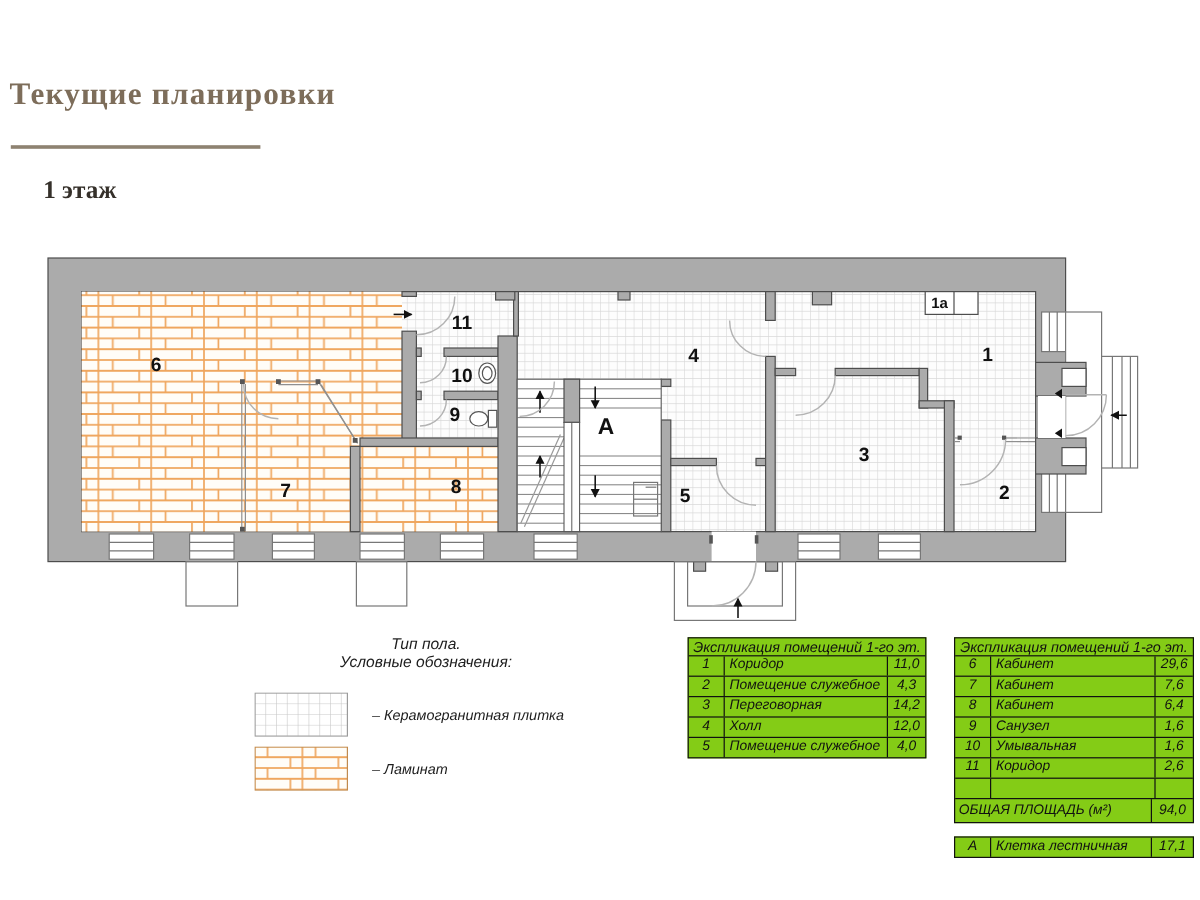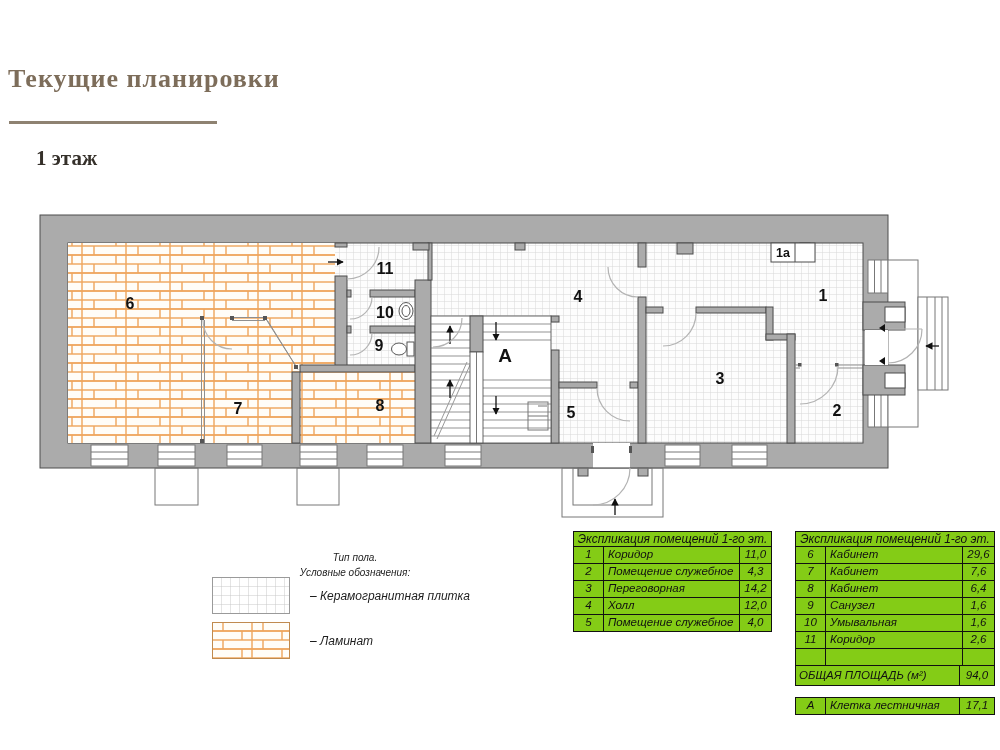--- a/index.html
+++ b/index.html
@@ -20,22 +20,22 @@
   .part{stroke:#8f8f8f;stroke-width:1;fill:none;}
   .post{fill:#555;}
   .tread{stroke:#666;stroke-width:0.7;}
   .fix{stroke:#555;stroke-width:1;fill:#fff;}
   .arrow{stroke:#111;stroke-width:1.3;fill:none;}
   .rlbl{font-family:"Liberation Sans",sans-serif;font-weight:bold;font-size:16px;fill:#111;
         text-anchor:middle;}
   .rlblA{font-size:19px;}
   .rlbl1a{font-size:12.5px;}
   
-  .legend-title{position:absolute;left:230px;top:550px;width:250px;text-align:center;
-                font-size:10px;font-style:italic;color:#1d1d1d;line-height:15px;}
+  .legend-title{position:absolute;left:230px;top:529px;width:250px;text-align:center;
+                font-size:13px;font-style:italic;color:#1d1d1d;line-height:15px;}
   .swatch{position:absolute;left:212px;width:78px;height:37px;}
   .legend-label{position:absolute;left:310px;font-size:12px;font-style:italic;color:#1d1d1d;}
   
   .xtable{position:absolute;border:1.5px solid #111;background:#84cc16;color:#111;
           font-size:11.5px;font-style:italic;}
   .thead{height:14px;line-height:14px;text-align:center;font-size:12px;}
   .trow{display:flex;height:16px;line-height:15px;border-top:1px solid #111;}
   .trow.sp{height:16px;}
   .td{overflow:hidden;white-space:nowrap;}
   .td.num{width:29px;text-align:center;border-right:1px solid #111;}

